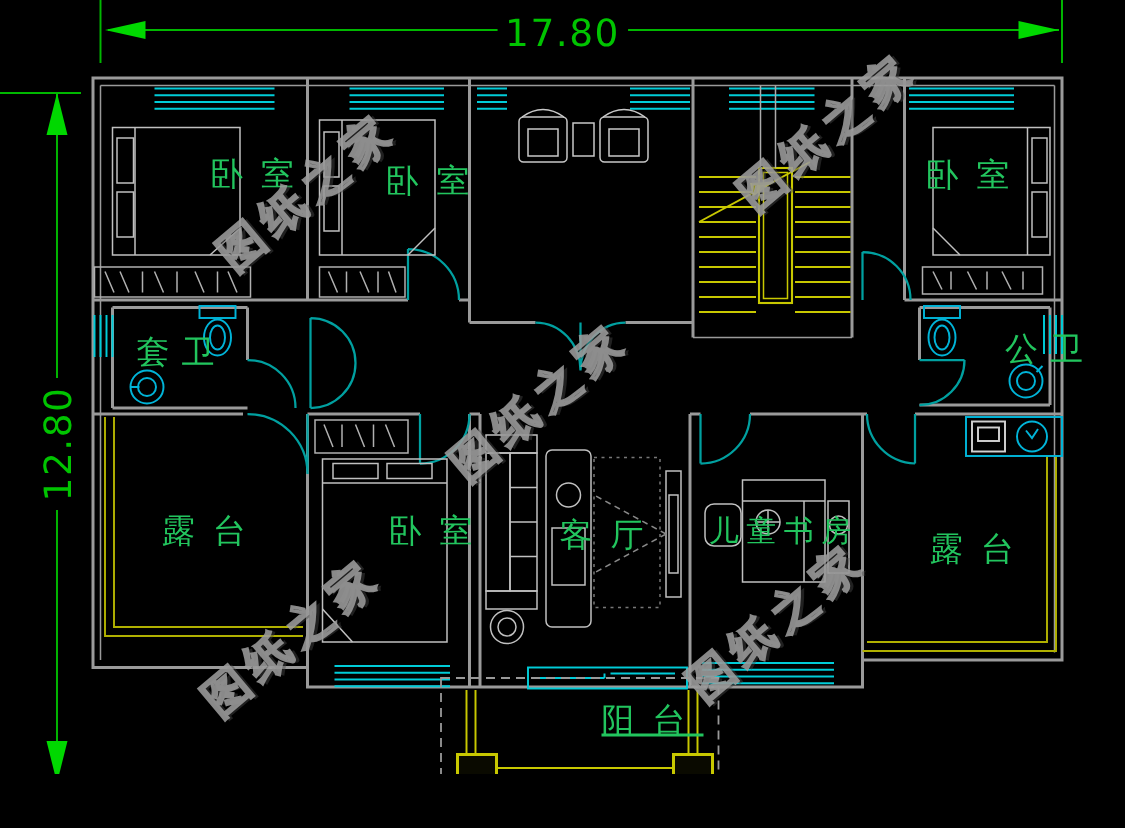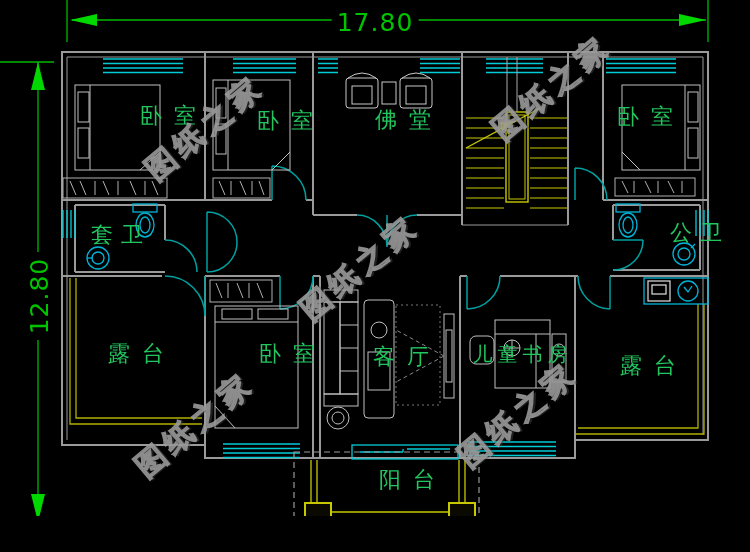--- a/index.html
+++ b/index.html
@@ -235,30 +235,29 @@
         <path d="M684,287 L688,292 L692,286"></path>
       </g>
     </g>
   </svg>
 
   <div class="dim-text" style="left:375px;top:22px;">17.80</div>
   <div class="dim-text vert" style="left:39px;top:296px;">12.80</div>
 
   <div class="room-label" style="left:168px;top:116px;">卧室</div>
   <div class="room-label" style="left:285px;top:121px;">卧室</div>
-  <div class="room-label" style="left:403px;top:120px;">佛堂</div>
   <div class="room-label" style="left:645px;top:117px;">卧室</div>
   <div class="room-label small" style="left:117px;top:235px;">套卫</div>
   <div class="room-label small" style="left:696px;top:233px;text-align:center;">公卫</div>
   <div class="room-label" style="left:136px;top:354px;">露台</div>
   <div class="room-label" style="left:287px;top:354px;">卧室</div>
   <div class="room-label" style="left:401px;top:357px;">客厅</div>
   <div class="room-label long" style="left:520px;top:354px;">儿童书房</div>
   <div class="room-label" style="left:648px;top:366px;">露台</div>
-  <div class="room-label" style="left:407px;top:480px;">阳台</div>
+  <div class="room-label" style="left:429px;top:480px;text-decoration:underline;">阳台</div>
 
   <div class="watermark" style="left:205px;top:128px;">图纸之家</div>
   <div class="watermark" style="left:552px;top:88px;">图纸之家</div>
   <div class="watermark" style="left:360px;top:268px;">图纸之家</div>
   <div class="watermark" style="left:195px;top:425px;">图纸之家</div>
   <div class="watermark" style="left:518px;top:415px;">图纸之家</div>
 
 </div>
 
 </body></html>

